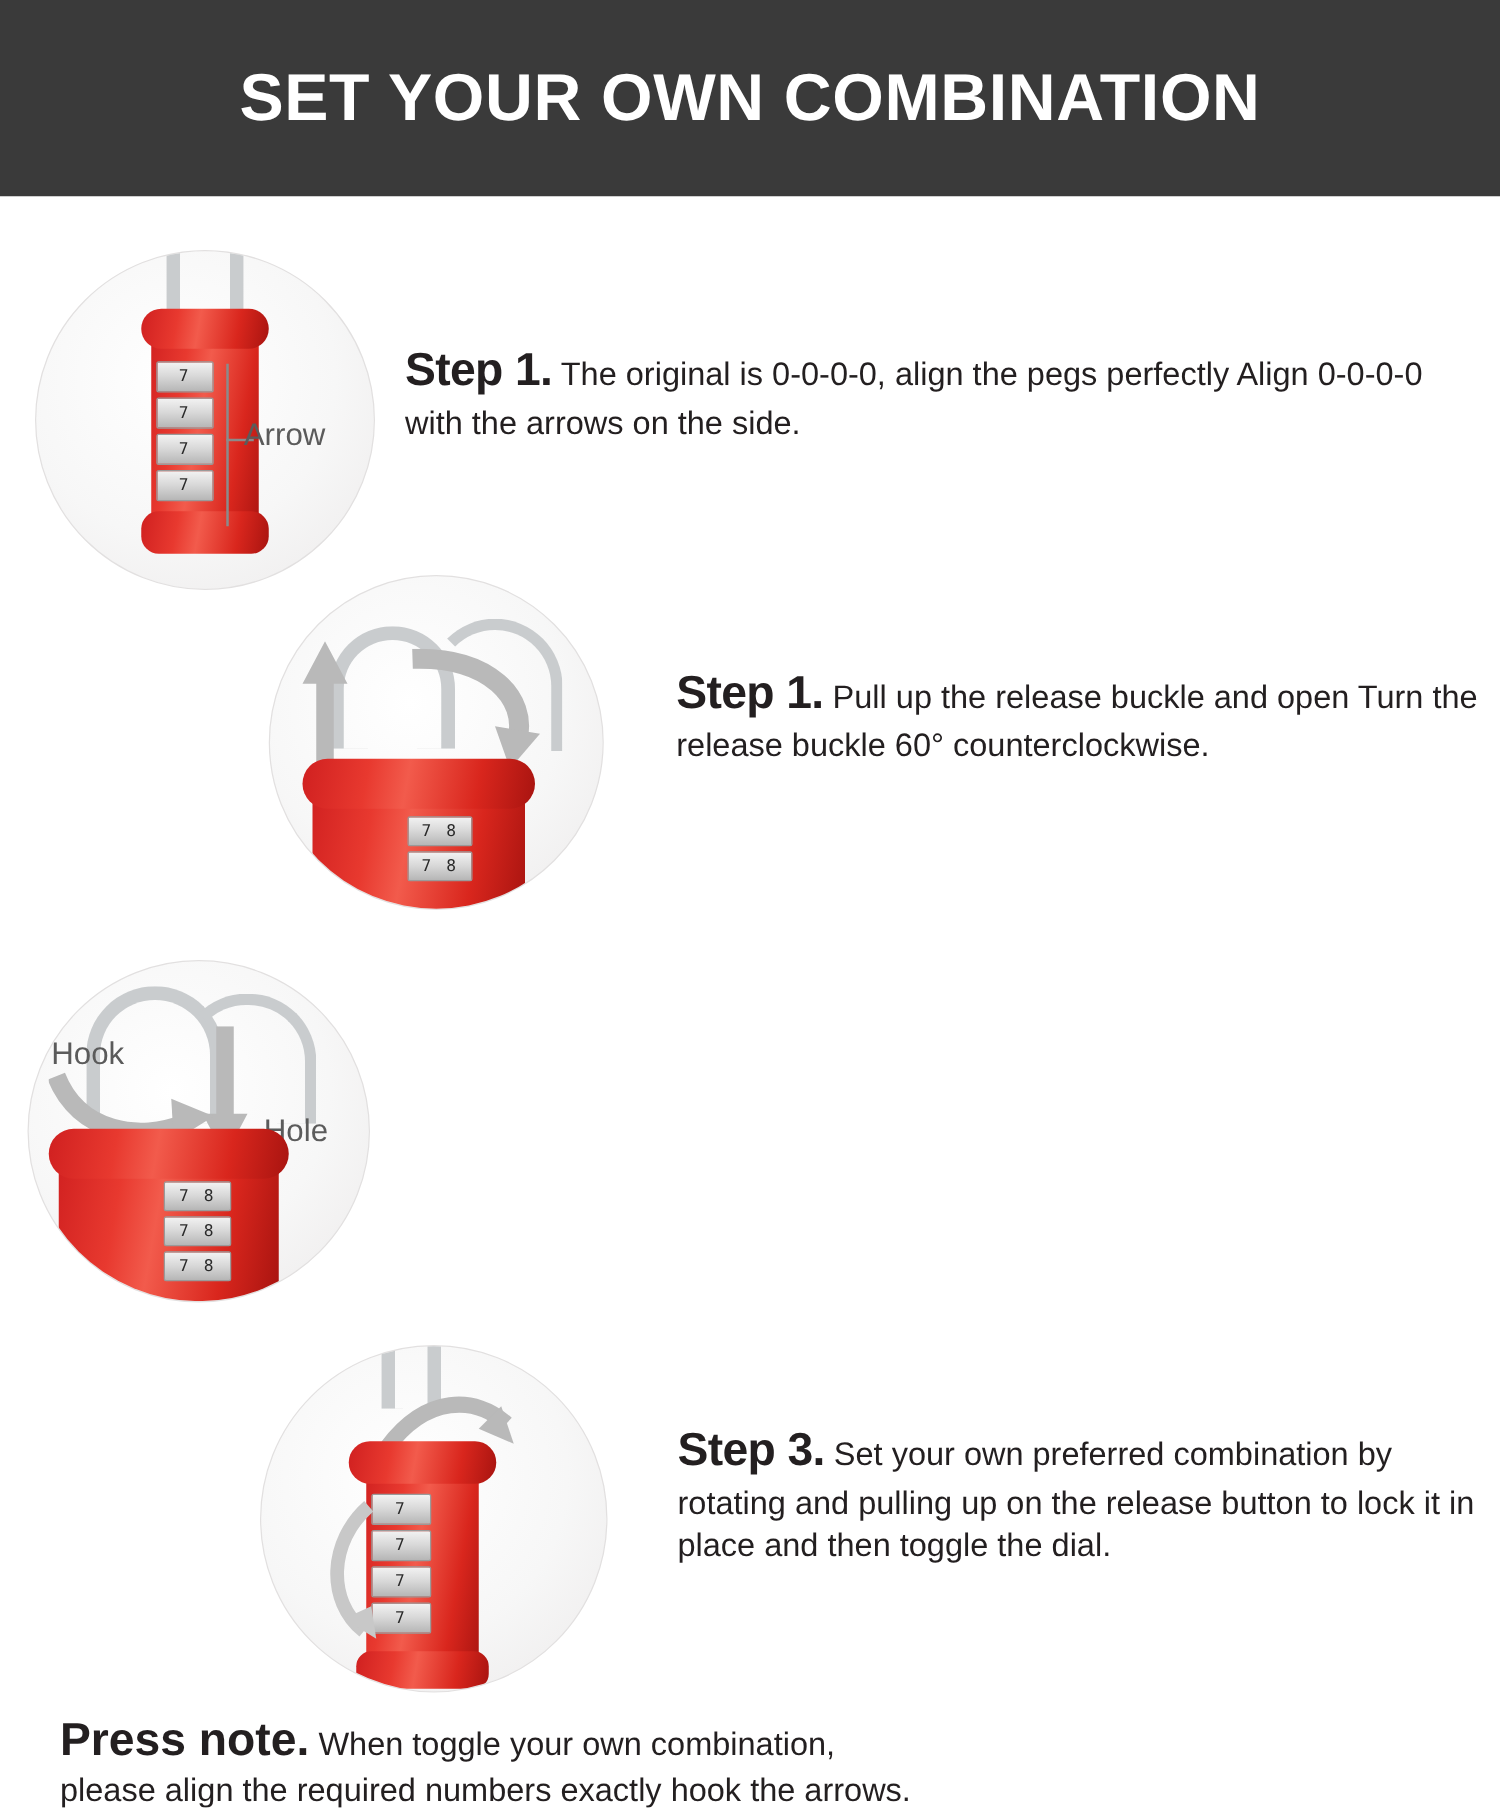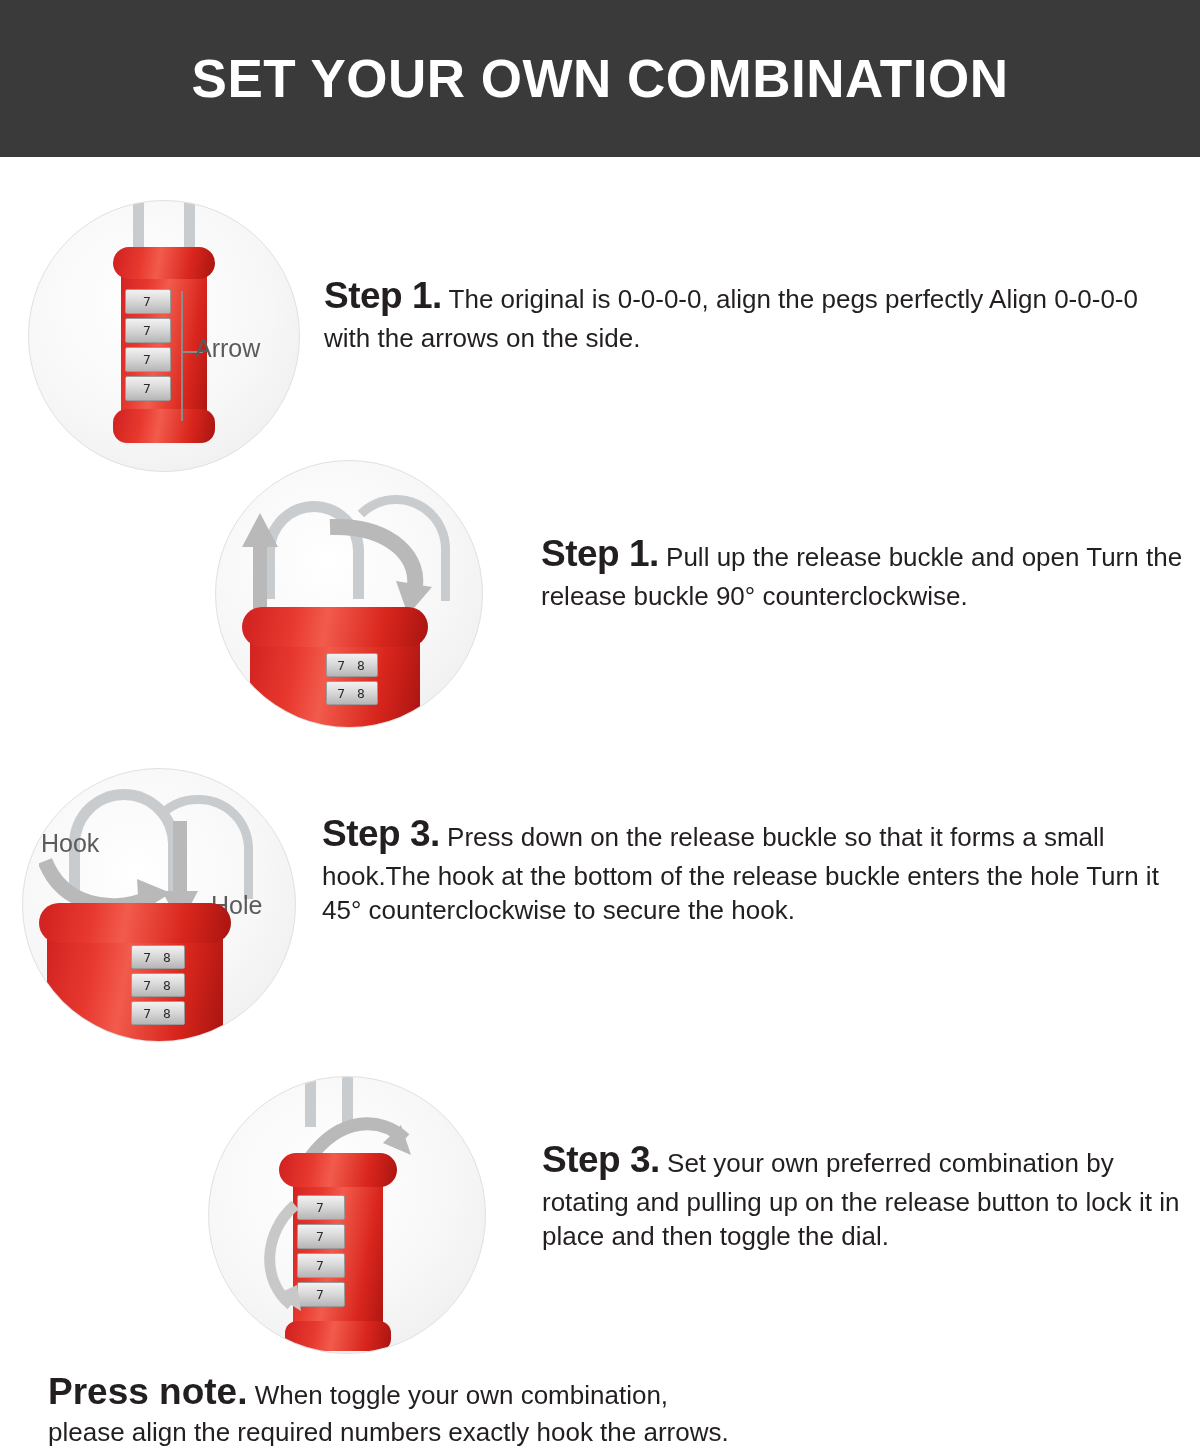--- a/index.html
+++ b/index.html
@@ -186,21 +186,21 @@
     <div class="lock-body" style="left:26px; top:146px; width:186px; height:40px; border-radius:24px;"></div>
 
     <div class="dial-col" style="left:110px; top:192px;">
       <div class="dial" style="width:52px;height:24px;">7 8</div>
       <div class="dial" style="width:52px;height:24px;">7 8</div>
     </div>
   </div>
 
   <div class="step-text" style="width:660px; margin-left:58px; margin-top:70px;">
     <span class="step-label">Step 1.</span>
-    <span>Pull up the release buckle and open Turn the release buckle 90° counterclockwise.</span>
+    <span>Pull up the release buckle and open Turn the release buckle 60° counterclockwise.</span>
   </div>
 </div>
 
 <div class="step-row" style="left:22px; top:768px;">
 
   <div class="photo" style="width:272px;height:272px;text-align:center;">
 
     <div class="shackle" style="left:46px; top:20px; width:110px; height:110px; border-radius:56px 56px 0 0;"></div>
     <div class="shackle thin" style="left:120px; top:26px; width:110px; height:104px; border-radius:54px 54px 0 0; border-left-color:transparent;"></div>
 
@@ -219,24 +219,20 @@
     <div class="lock-body" style="left:24px; top:140px; width:176px; height:132px; border-radius:22px 22px 16px 16px;"></div>
     <div class="lock-body" style="left:16px; top:134px; width:192px; height:40px; border-radius:24px;"></div>
 
     <div class="dial-col" style="left:108px; top:176px;">
       <div class="dial" style="width:54px;height:24px;">7 8</div>
       <div class="dial" style="width:54px;height:24px;">7 8</div>
       <div class="dial" style="width:54px;height:24px;">7 8</div>
     </div>
   </div>
 
-  <div class="step-text" style="width:840px; margin-left:26px; margin-top:42px;">
-    <span class="step-label">Step 3.</span>
-    <span>Press down on the release buckle so that it forms a small hook.The hook at the bottom of the release buckle enters the hole Turn it 45° counterclockwise to secure the hook.</span>
-  </div>
 </div>
 
 <div class="step-row" style="left:208px; top:1076px;">
 
   <div class="photo" style="width:276px;height:276px;">
 
     <div class="shackle" style="left:96px; top:-42px; width:48px; height:92px; border-radius:30px 30px 0 0;"></div>
 
     <svg class="arrow-curve" style="left:96px; top:32px;" width="108" height="64" viewBox="0 0 108 64">
       <path d="M4,50 C36,6 76,8 100,30" stroke="#b9b9b9" stroke-width="13" fill="none"></path>

